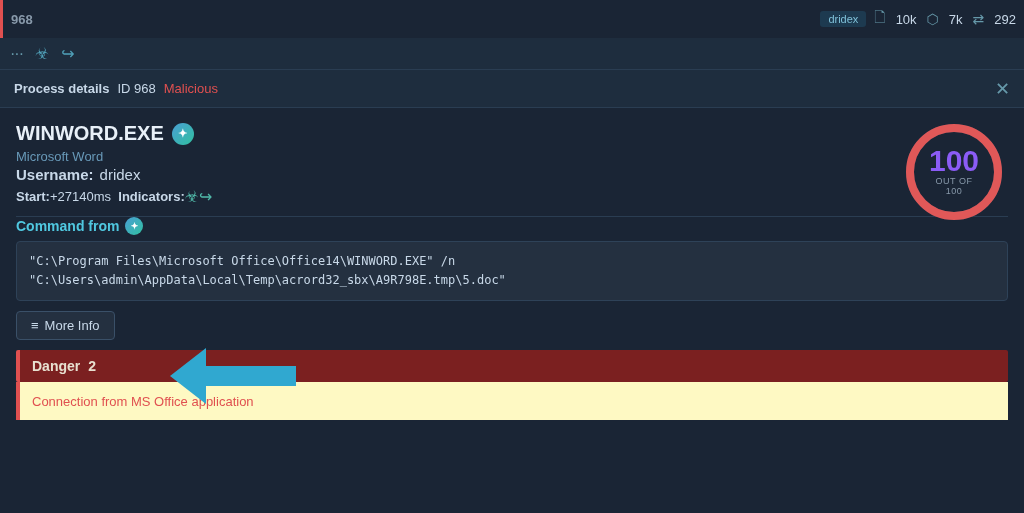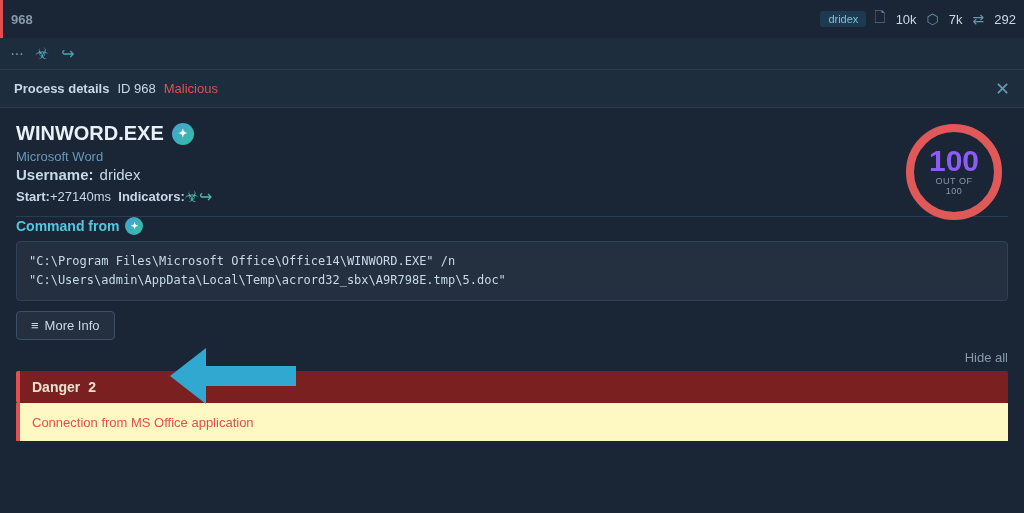--- a/index.html
+++ b/index.html
@@ -414,23 +414,20 @@
     <span>More Info</span>
   </button>
 </div>
 
 <div class="arrow-annotation">
   <div class="arrow-head"></div>
   <div class="arrow-body"></div>
 </div>
 
 <div class="bottom-section">
-  <div class="hide-all-row">
-    <button class="hide-all-btn">Hide all</button>
-  </div>
   <div class="danger-header">
     <span class="danger-label">Danger</span>
     <span class="danger-count">2</span>
   </div>
   <div class="danger-item">
     <span class="danger-item-text">Connection from MS Office application</span>
   </div>
 </div>
 
 </body></html>

